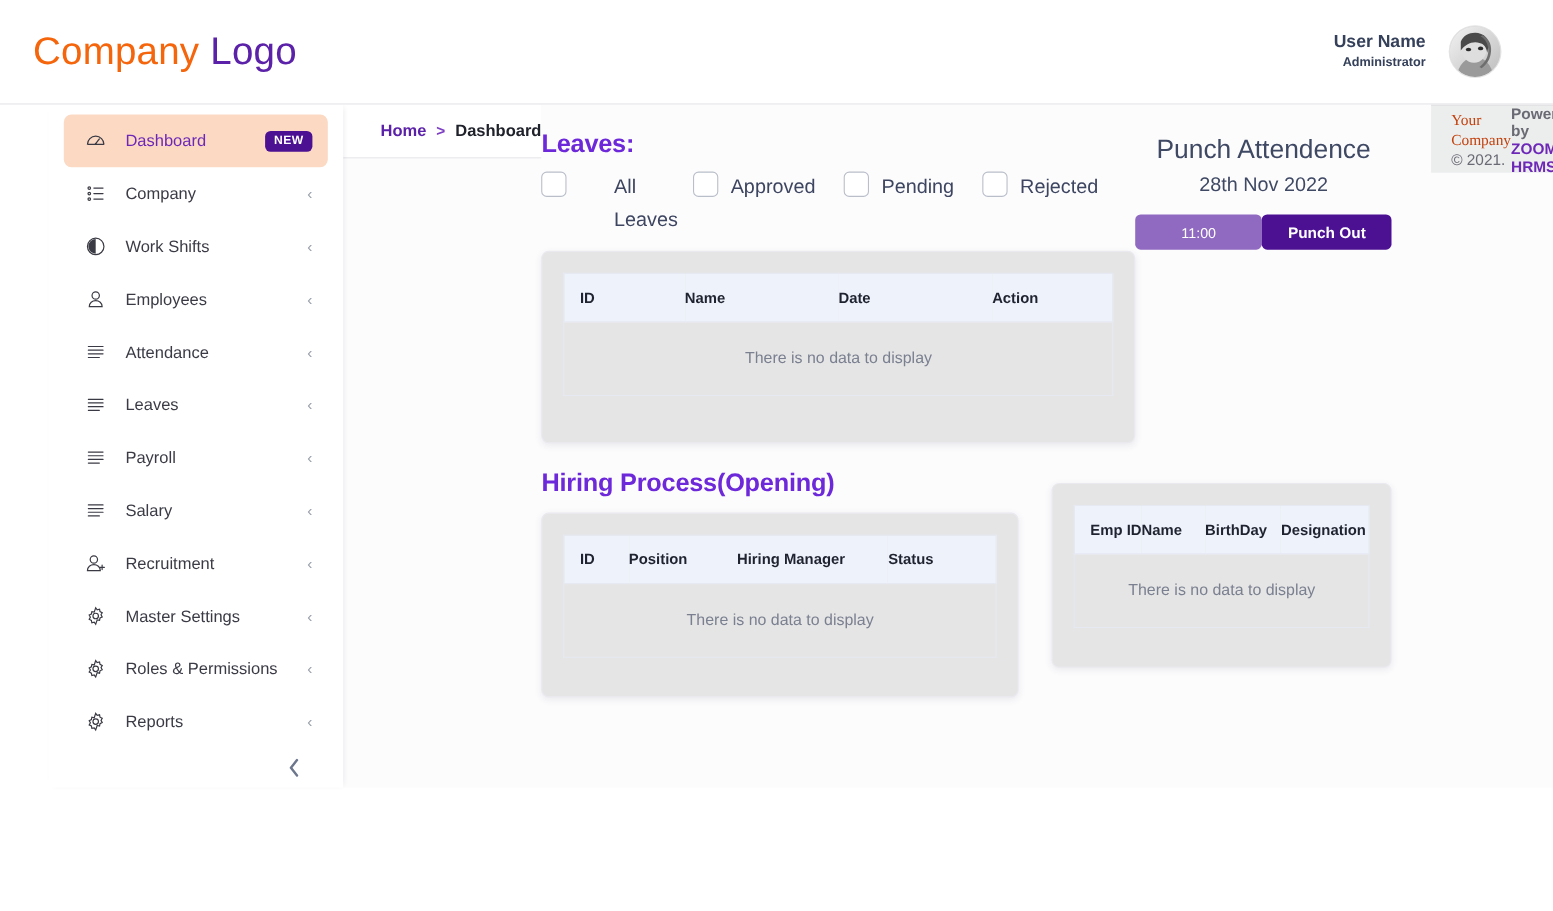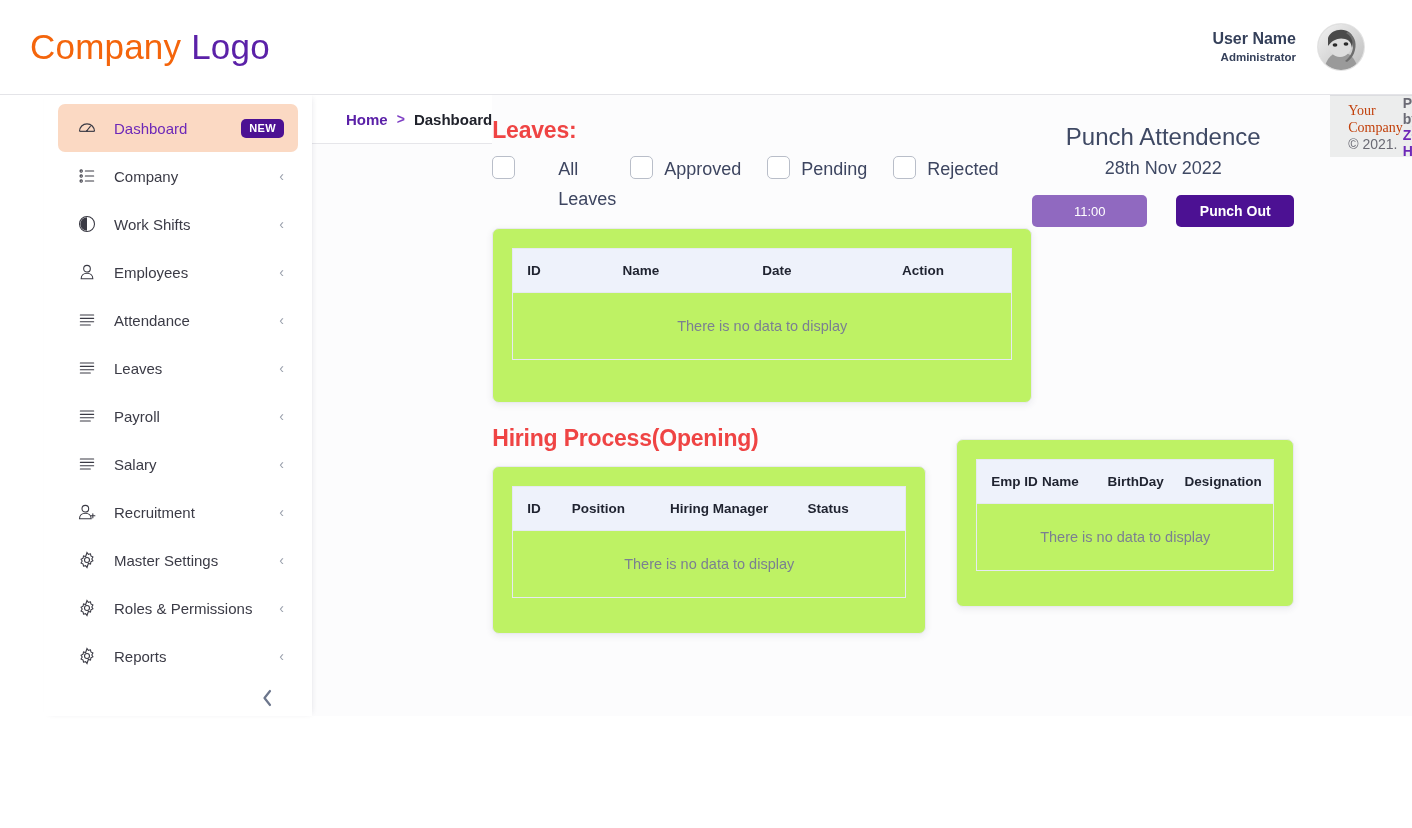--- a/index.html
+++ b/index.html
@@ -106,21 +106,21 @@
   .crumb-cur { color: #20222b; font-size: 15px; font-weight: 700; }
 
   .content {
     flex: 1 1 auto; min-height: 0;
     padding: 22px 36px 0 0;
     position: relative;
   }
 
   
   .sec-title {
-    font-size: 23px; font-weight: 700; color: #ef4444;
+    font-size: 23px; font-weight: 700; color: #6d28d9;
     letter-spacing: -.2px;
   }
   .leaves-row {
     display: flex; flex-wrap: wrap;
     align-items: flex-start;
     margin-top: 11px;
   }
   .cbx-item { display: flex; align-items: flex-start; cursor: pointer; }
   .cbx {
     width: 23px; height: 23px; flex: 0 0 23px;
@@ -129,21 +129,21 @@
   }
   .cbx-label {
     margin-left: 11px; font-size: 18px; color: #3d4560;
     line-height: 1.65;
   }
   .cbx-all { width: 96px; gap: 32px; }
   .cbx-all .cbx-label { max-width: 62px; }
 
   
   .card {
-    background: #bef264;
+    background: #e5e5e5;
     border: 1px solid #e9e9ef;
     border-radius: 7px;
     box-shadow: 0 2px 7px rgba(60,60,90,.09);
   }
   .tbl { width: 100%; border-collapse: collapse; }
   .tbl th {
     background: #eef2fb;
     color: #1f2330;
     font-size: 13.5px; font-weight: 700;
     text-align: left;
@@ -157,21 +157,21 @@
   .tbl td.nodata {
     text-align: center; color: #7b8091; font-size: 14.5px;
     padding: 25px 0;
     border: 1px solid #e6e9f2; border-top: none;
   }
 
   
   .punch { text-align: center; }
   .punch-title { font-size: 24px; color: #3f4964; font-weight: 400; }
   .punch-date { font-size: 18px; color: #3f4964; margin-top: 7px; }
-  .punch-btns { margin-top: 16px; display: flex; justify-content: center; gap: 29px; }
+  .punch-btns { margin-top: 16px; display: flex; justify-content: center; }
   .btn {
     border: none; border-radius: 5px; cursor: pointer;
     color: #fff; font-family: inherit;
   }
   .btn-time {
     background: #9069c0; width: 115px; height: 32px;
     font-size: 13px;
   }
   .btn-punchout {
     background: #4c1193; width: 118px; height: 32px;

